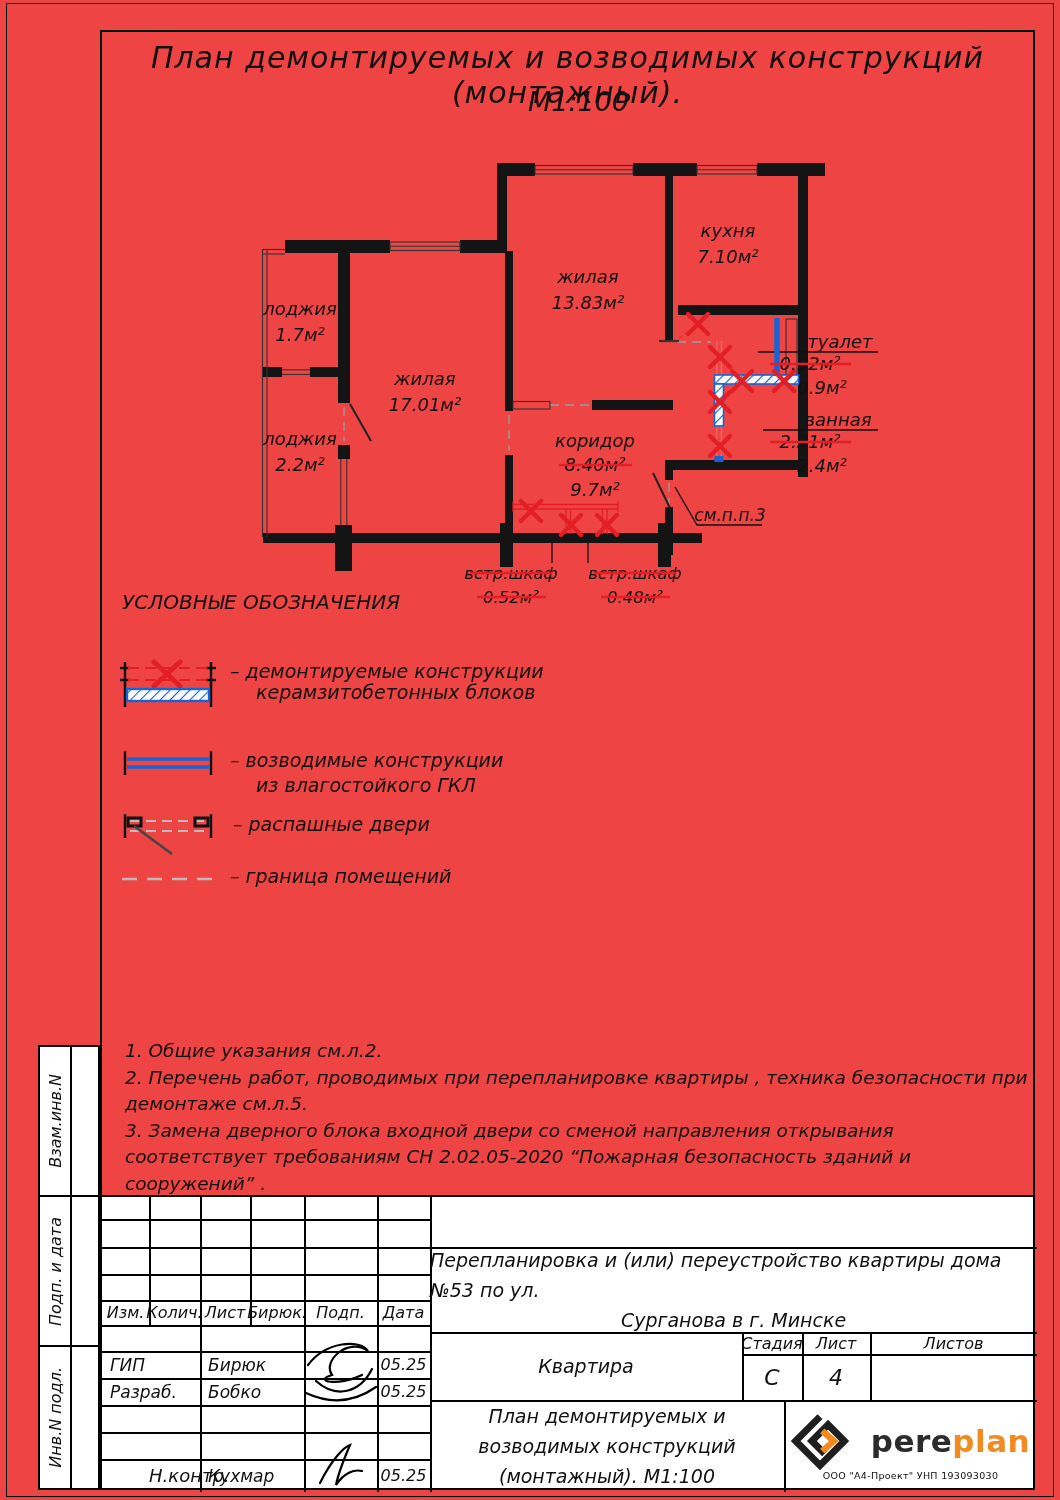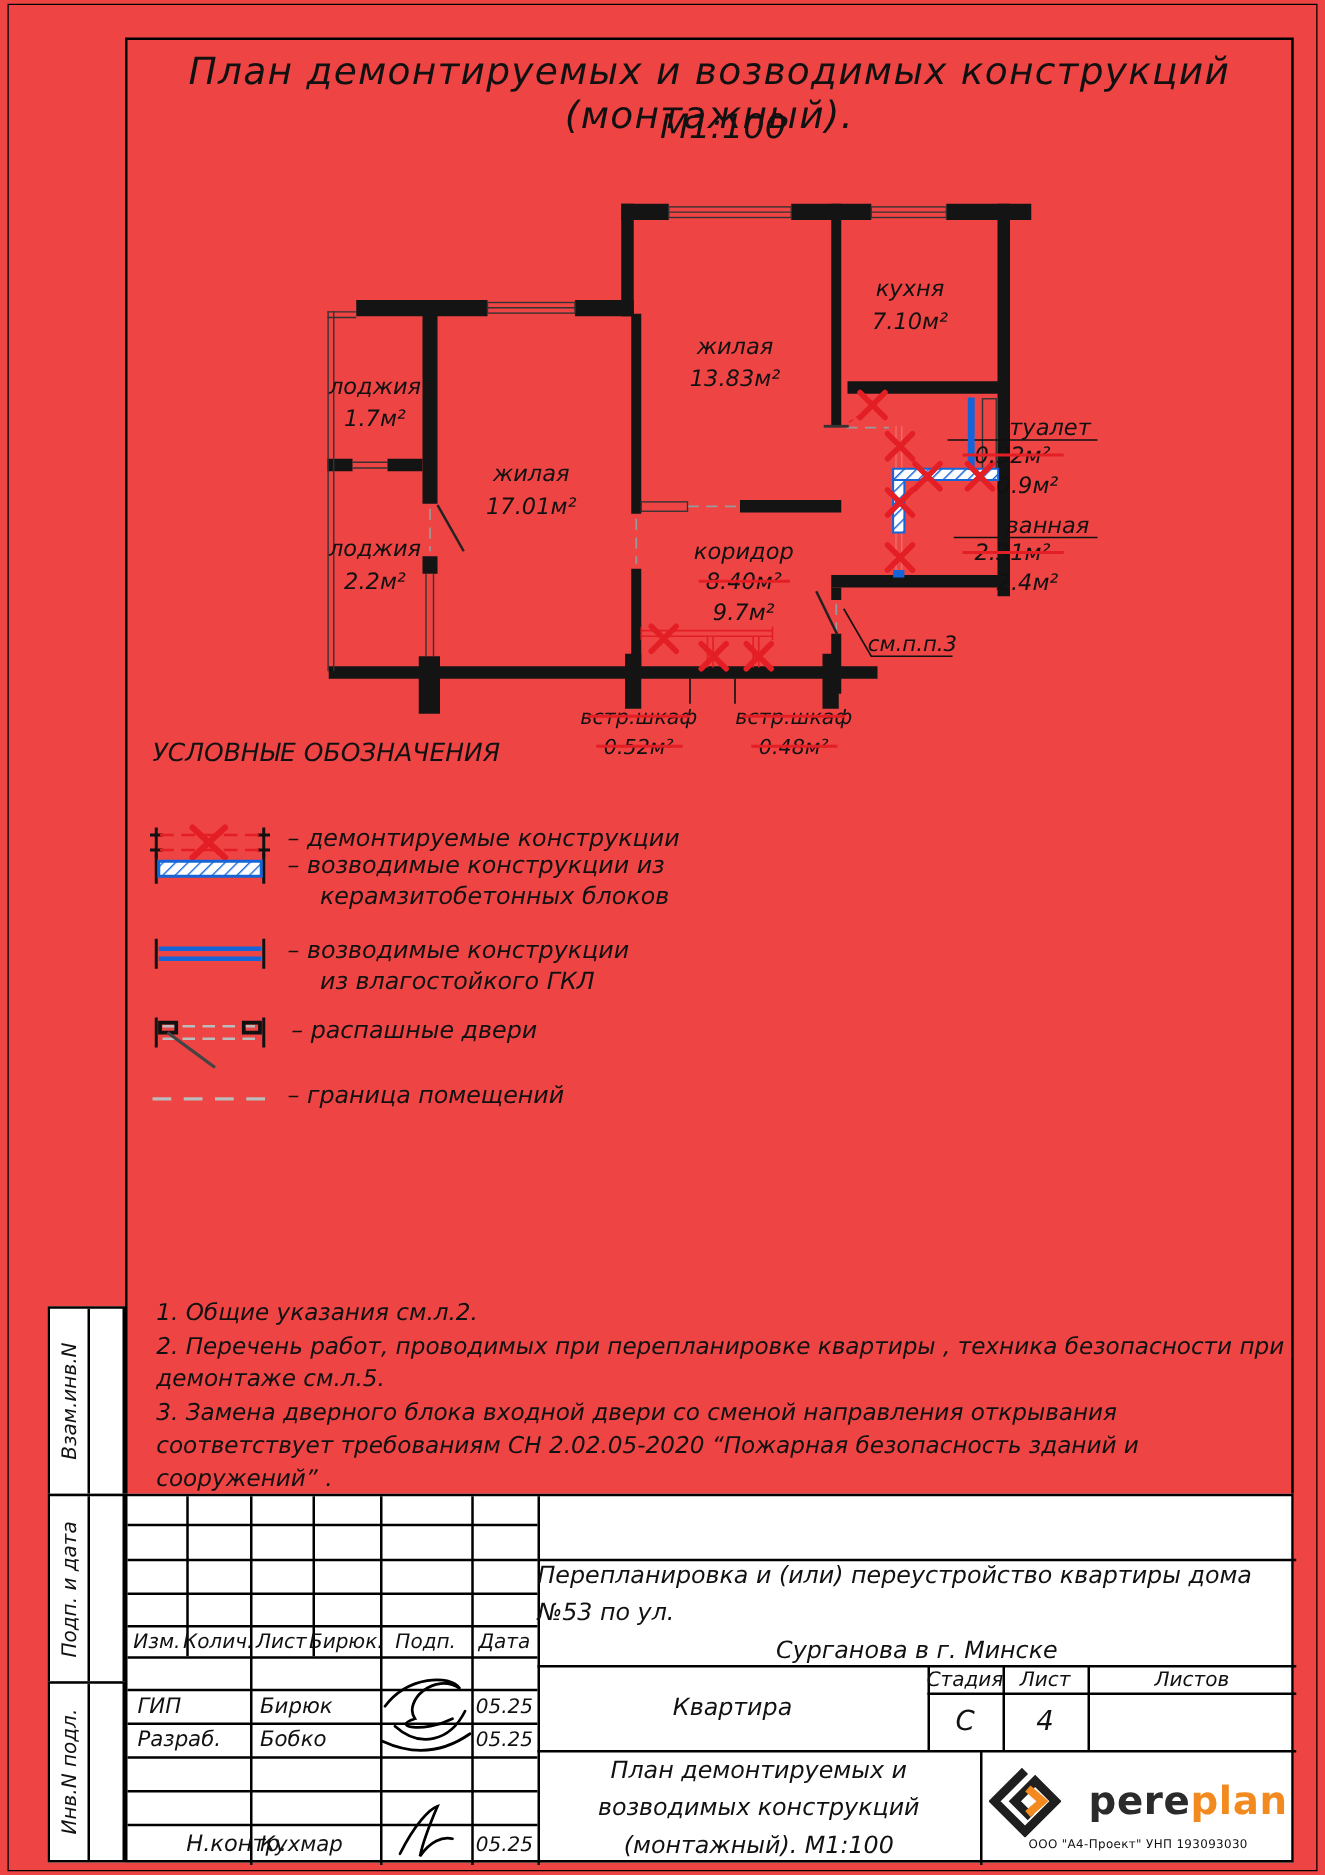--- a/index.html
+++ b/index.html
@@ -249,21 +249,20 @@
             <line x1="0" y1="0" x2="0" y2="7" stroke="#1565d8" stroke-width="2.2"></line>
           </pattern>
         </defs>
       <g stroke="#111" stroke-width="2.4">
           <line x1="5" y1="3" x2="5" y2="27"></line>
           <line x1="91" y1="3" x2="91" y2="27"></line>
         </g>
       <rect x="7" y="9" width="82" height="12" fill="url(#lh)" stroke="#1565d8" stroke-width="2.4"></rect>
     </svg>
     <div class="legend-text">
-      <div>–  возводимые конструкции из</div>
       <div class="l2">керамзитобетонных блоков</div>
     </div>
   </div>
 
   <div class="legend-row" style="left:120px;top:748px;">
     <svg class="legend-sym" width="96" height="30" viewBox="0 0 96 30">
       <g stroke="#111" stroke-width="2.4">
           <line x1="5" y1="3" x2="5" y2="27"></line>
           <line x1="91" y1="3" x2="91" y2="27"></line>
         </g>

